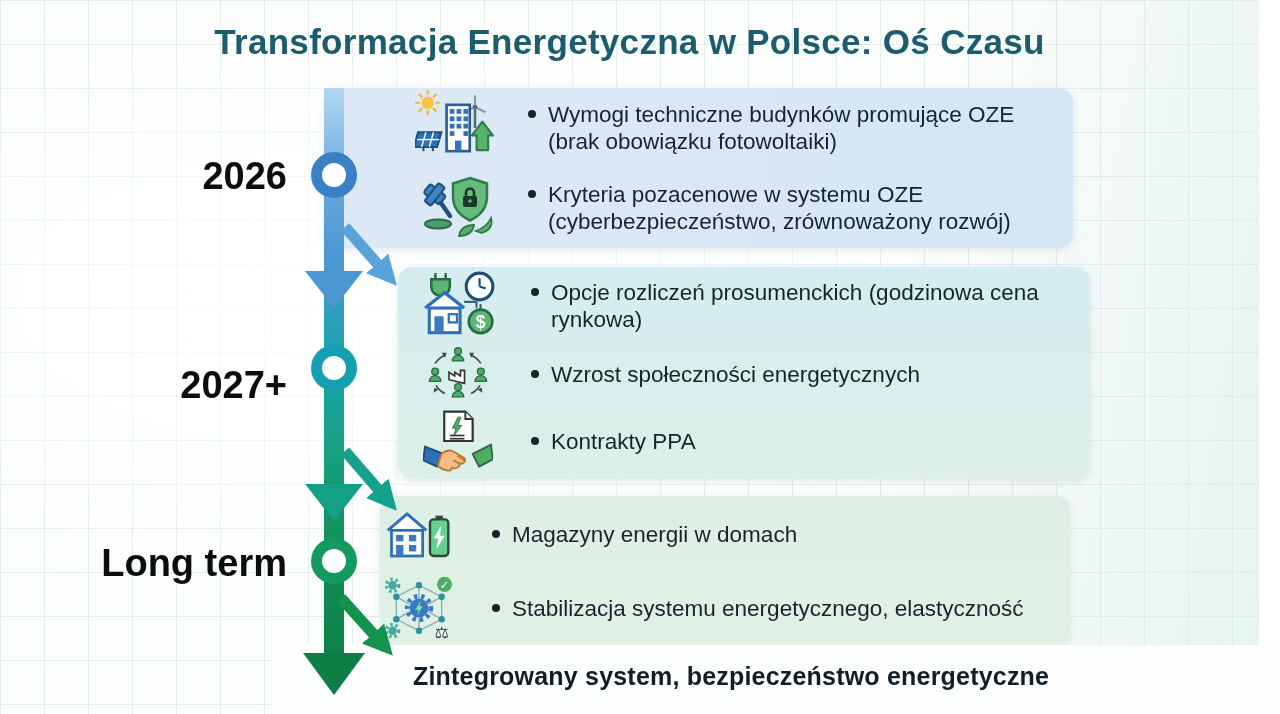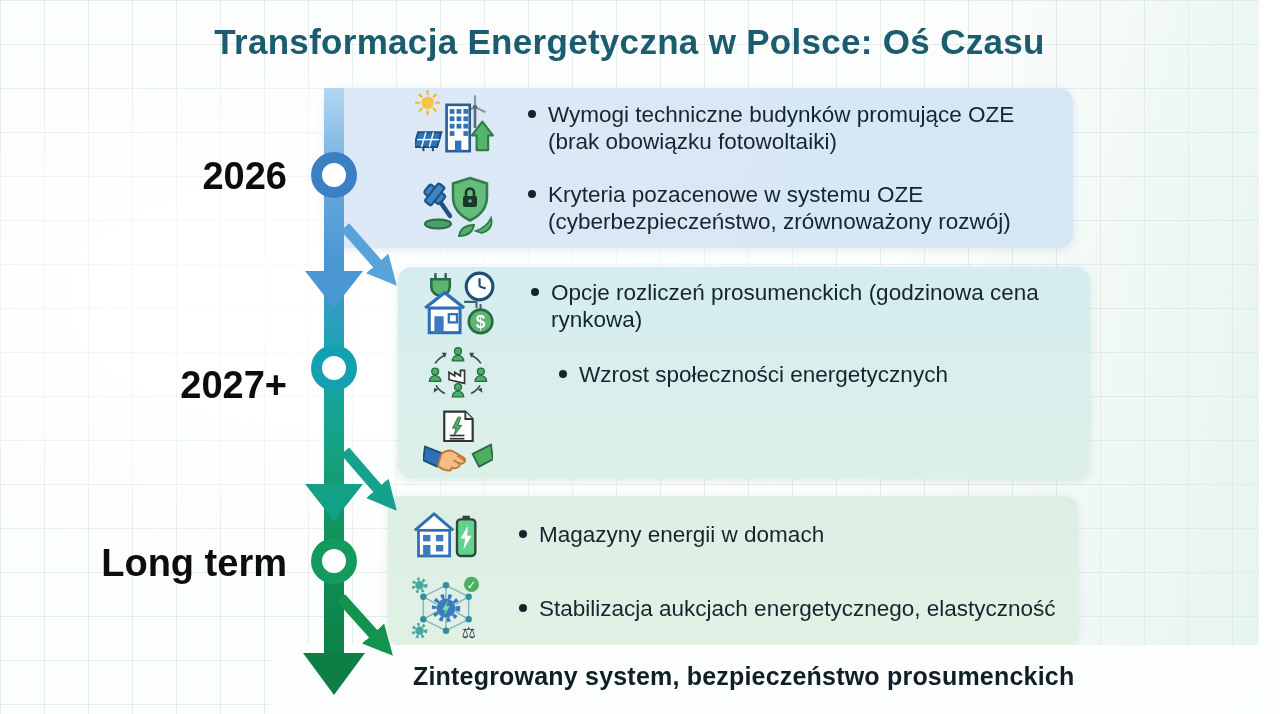--- a/index.html
+++ b/index.html
@@ -31,25 +31,25 @@
     white-space:nowrap;z-index:6;}
   .ml1{top:155px;} .ml2{top:364px;} .ml3{top:542px;}
   .branch-arrows{position:absolute;left:0;top:0;z-index:4;pointer-events:none;}
   
   .panel{position:absolute;border-radius:14px;z-index:2;display:flex;flex-direction:column;
     justify-content:center;box-shadow:0 2px 9px rgba(95,125,145,0.16);}
   .p1{left:325px;top:88px;width:748px;height:160px;
     background:linear-gradient(100deg,#dde9f7 0%,#d6e6f4 100%);}
   .p2{left:398px;top:267px;width:692px;height:212px;
     background:linear-gradient(to bottom,#d5edf1 0%,#ddf0e7 100%);}
-  .p3{left:388px;top:496px;width:690px;height:150px;
-    background:linear-gradient(to bottom,#ddefe5 0%,#e0f1e4 100%);}
+  .p3{left:380px;top:496px;width:690px;height:150px;
+    background:linear-gradient(to bottom,#ddefe5 0%,#e0f1e4 100%);align-items:center;}
   .row{display:flex;align-items:center;}
   .p1 .row{height:80px;}
-  .p2 .row-a{height:74px;} .p2 .row-b{height:62px;gap:28px;} .p2 .row-c{height:72px;}
+  .p2 .row-a{height:74px;} .p2 .row-b{height:62px;} .p2 .row-c{height:72px;}
   .p3 .row{height:74px;}
   .icon-cell{flex:0 0 auto;display:flex;justify-content:center;align-items:center;}
   .p1 .icon-cell{width:88px;margin-left:86px;}
   .p2 .icon-cell{width:88px;margin-left:16px;}
   .p3 .icon-cell{width:88px;margin-left:14px;}
   .text-cell{margin-left:26px;}
   .p1 .text-cell{width:520px;}
   .p2 .text-cell{width:540px;}
   .p3 .text-cell{width:600px;}
   .bullet{position:relative;padding-left:23px;font-size:22.5px;line-height:1.2;color:#15252e;}
@@ -232,20 +232,23 @@
           <path d="M46 4 v8 h8" fill="#e8eef0" stroke="#333" stroke-width="2"></path>
           <polygon points="38,10 32,22 36,22 33,31 42,19 38,19 41,10" fill="#4fae63" stroke="#2a6b46" stroke-width="1"></polygon>
           <line x1="29" y1="30" x2="45" y2="30" stroke="#333" stroke-width="1.8"></line>
           <line x1="29" y1="33.5" x2="45" y2="33.5" stroke="#333" stroke-width="1.8"></line>
           <polygon points="2,42 22,50 15,64 0,57" fill="#2e6fb5" stroke="#1f4e79" stroke-width="2"></polygon>
           <polygon points="74,40 54,50 61,64 76,56" fill="#4fae63" stroke="#2a6b46" stroke-width="2"></polygon>
           <path d="M20 50 q8 -6 14 -2 l10 6 q3 2 1 5 q-2 3 -6 1 q2 4 -2 5 q-3 2 -6 0 q0 4 -5 3 q-6 -1 -10 -5 z" fill="#f5bd85" stroke="#b97a34" stroke-width="2" stroke-linejoin="round"></path>
           <path d="M37 52 l8 5 M33 57 l7 4" stroke="#b97a34" stroke-width="1.8" fill="none"></path>
         </svg>
       </span>
+      <div class="text-cell">
+        <div class="bullet">Kontrakty PPA</div>
+      </div>
     </div>
   </div>
 
   <div class="panel p3">
     <div class="row">
       <span class="icon-cell">
         <svg viewBox="0 0 76 72" width="70" height="66">
           <path d="M4 32 L25 14 L46 32" fill="#fff" stroke="#2e6fb5" stroke-width="3.2" stroke-linejoin="round"></path>
           <rect x="8" y="32" width="34" height="28" fill="#fff" stroke="#2e6fb5" stroke-width="3"></rect>
           <g fill="#3a7bbf">
@@ -289,21 +292,21 @@
           <circle cx="10" cy="12" r="6.5" fill="none" stroke="#49a8a0" stroke-width="3.5" stroke-dasharray="2.5 3"></circle>
           <circle cx="10" cy="12" r="4.5" fill="#49a8a0"></circle>
           <circle cx="10" cy="60" r="6.5" fill="none" stroke="#49a8a0" stroke-width="3.5" stroke-dasharray="2.5 3"></circle>
           <circle cx="10" cy="60" r="4.5" fill="#49a8a0"></circle>
           <circle cx="65" cy="11" r="8" fill="#4fae63"></circle>
           <text x="65" y="15.5" text-anchor="middle" font-size="12" font-weight="bold" fill="#fff">✓</text>
           <text x="62" y="68" text-anchor="middle" font-size="17" fill="#2b3a45">⚖</text>
         </svg>
       </span>
       <div class="text-cell">
-        <div class="bullet">Stabilizacja aukcjach energetycznego, elastyczność</div>
+        <div class="bullet">Stabilizacja systemu energetycznego, elastyczność</div>
       </div>
     </div>
   </div>
 
   <div class="footer-band"></div>
-  <div class="footer-text">Zintegrowany system, bezpieczeństwo prosumenckich</div>
+  <div class="footer-text">Zintegrowany system, bezpieczeństwo energetyczne</div>
 
 </div>
 
 </body></html>

